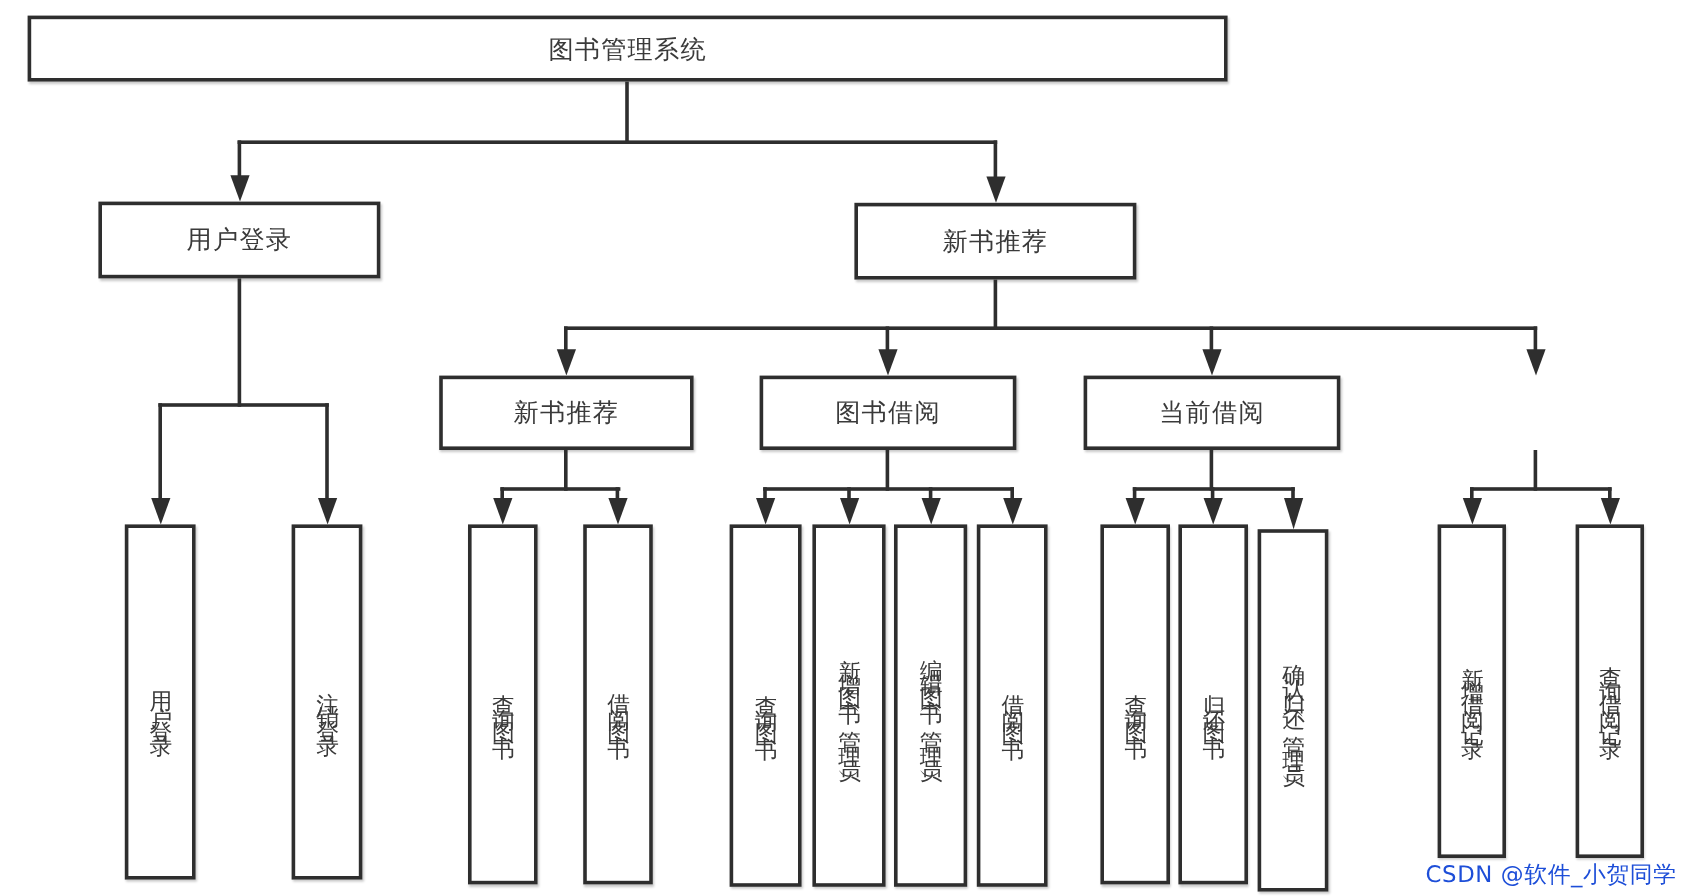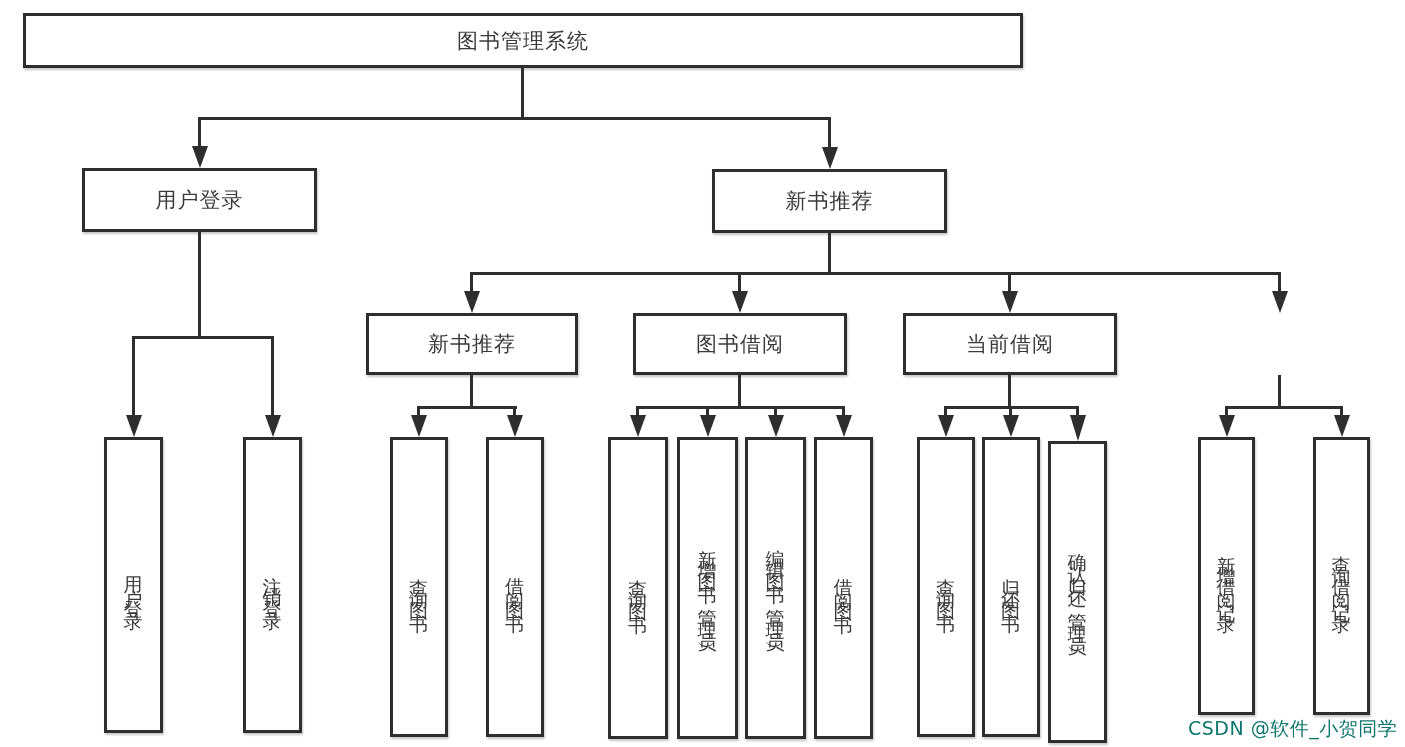--- a/index.html
+++ b/index.html
@@ -49,21 +49,21 @@
     border-left: 8px solid transparent;
     border-right: 8px solid transparent;
     border-top: 22px solid #2e2e2e;
   }
   .arrow.tall { border-top-width: 26px; }
   .watermark {
     position: absolute;
     left: 1188px;
     top: 716px;
     font-size: 19px;
-    color: #0f766e;
+    color: #1d4ed8;
     letter-spacing: 0.5px;
     z-index: 5;
     white-space: nowrap;
   }
 </style>
 </head>
 <body>
 
 <div class="canvas">
 

